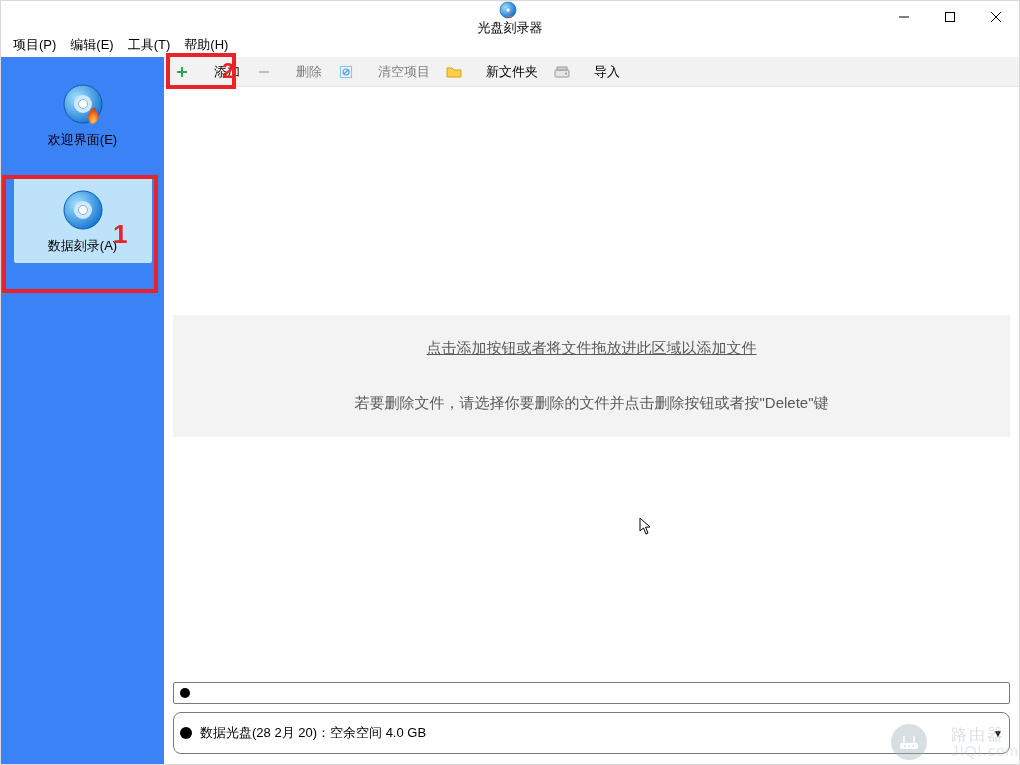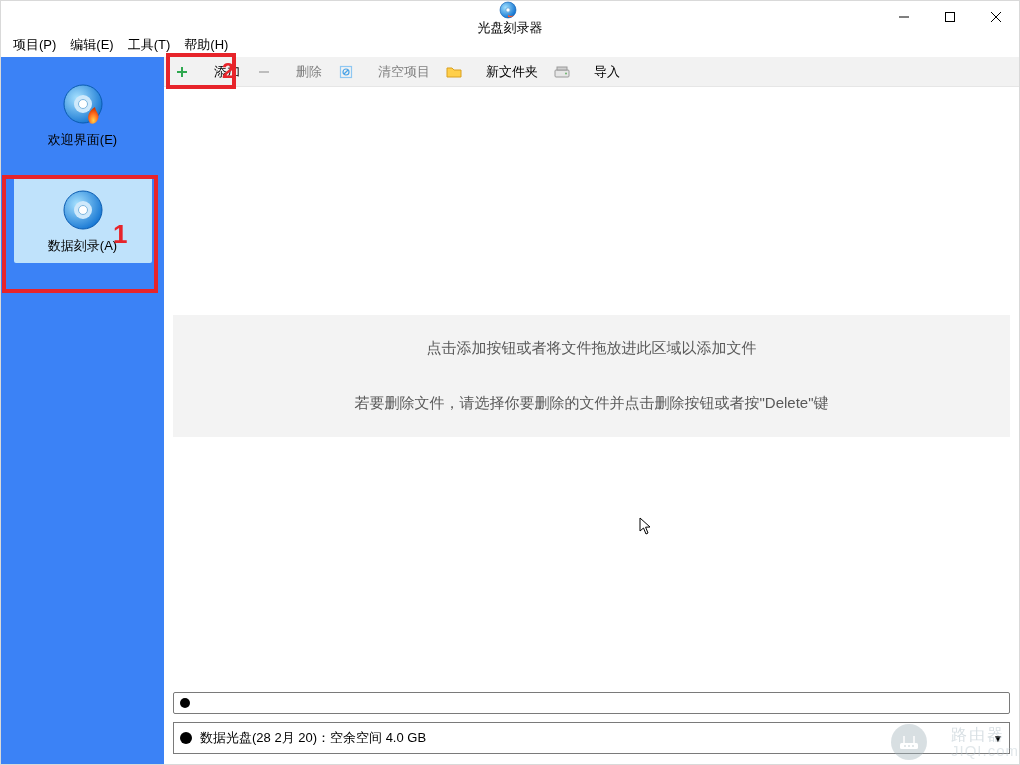--- a/index.html
+++ b/index.html
@@ -37,31 +37,31 @@
   .tb-btn.enabled { color: #000; }
   .tb-btn .ic { width: 16px; height: 16px; display: flex; align-items: center; justify-content: center; }
 
   .toolbar .callout-box2 { position: absolute; left: 2px; top: -4px; width: 70px; height: 36px; border: 4px solid #e7242a; pointer-events: none; }
   .toolbar .callout-num2 { position: absolute; left: 58px; top: 1px; font-size: 22px; font-weight: 600; color: #e7242a; pointer-events: none; }
 
   
   .main-area { flex: 1; display: flex; flex-direction: column; min-height: 0; padding: 0 9px; }
   .file-zone { flex: 1; display: flex; flex-direction: column; align-items: stretch; justify-content: flex-start; min-height: 0; }
   .drop-hint { margin-top: 228px; background: #f3f3f3; padding: 24px 10px; text-align: center; }
-  .drop-hint .hint1 { font-size: 15px; color: #595959; margin-bottom: 36px; }
+  .drop-hint .hint1 { font-size: 15px; color: #595959; margin-bottom: 36px; text-decoration: underline; }
   .drop-hint .hint2 { font-size: 15px; color: #595959; }
 
   
   .cursor { position: absolute; width: 14px; height: 20px; pointer-events: none; }
 
   
   .bottom { padding: 0 0 10px 0; display: flex; flex-direction: column; gap: 8px; }
   .progress-box { height: 22px; border: 1px solid #7a7a7a; border-radius: 2px; display: flex; align-items: center; padding: 0 6px; background: #fff; }
   .progress-dot { width: 10px; height: 10px; background: #000; border-radius: 50%; }
-  .disc-select { height: 32px; border: 1px solid #7a7a7a; border-radius: 0; display: flex; align-items: center; padding: 0 6px; background: #fff; cursor: pointer; }
+  .disc-select { height: 42px; border: 1px solid #7a7a7a; border-radius: 8px; display: flex; align-items: center; padding: 0 6px; background: #fff; cursor: pointer; }
   .disc-select .disc-dot { width: 12px; height: 12px; background: #000; border-radius: 50%; margin-right: 8px; }
   .disc-select .disc-text { font-size: 13px; color: #000; flex: 1; }
   .disc-select .dd { font-size: 10px; color: #000; }
   .size-row { display: flex; align-items: center; justify-content: space-between; height: 28px; }
   .size-label { font-size: 14px; color: #000; }
   .burn-btn { width: 90px; height: 26px; border: 1px solid #b0b0b0; color: #b0b0b0; font-size: 13px; display: flex; align-items: center; justify-content: center; border-radius: 2px; background: #fafafa; }
 
   
   .watermark { position: absolute; right: 0; bottom: 4px; display: flex; align-items: center; gap: 24px; opacity: 0.40; pointer-events: none; }
   .wm-circle { width: 36px; height: 36px; background: #a0b1b9; border-radius: 50%; display: flex; align-items: center; justify-content: center; }

